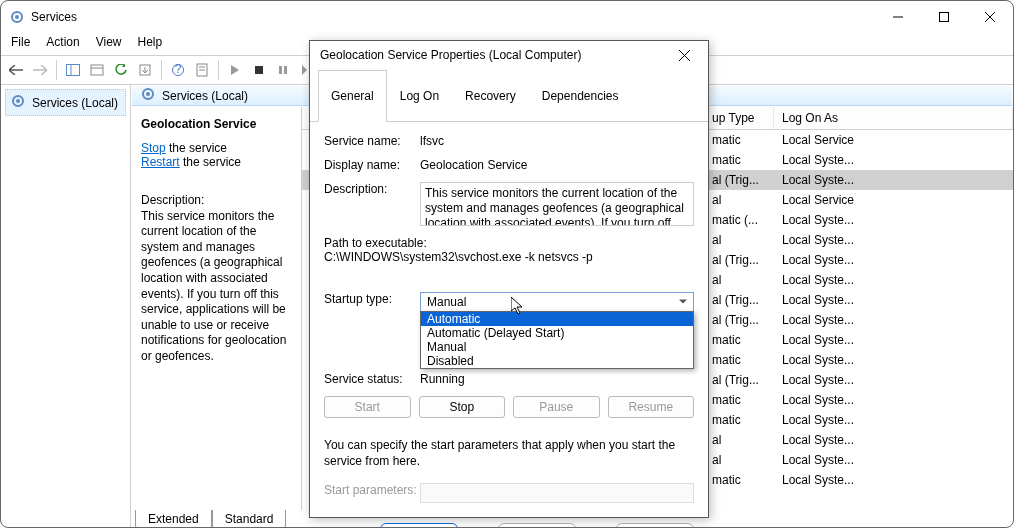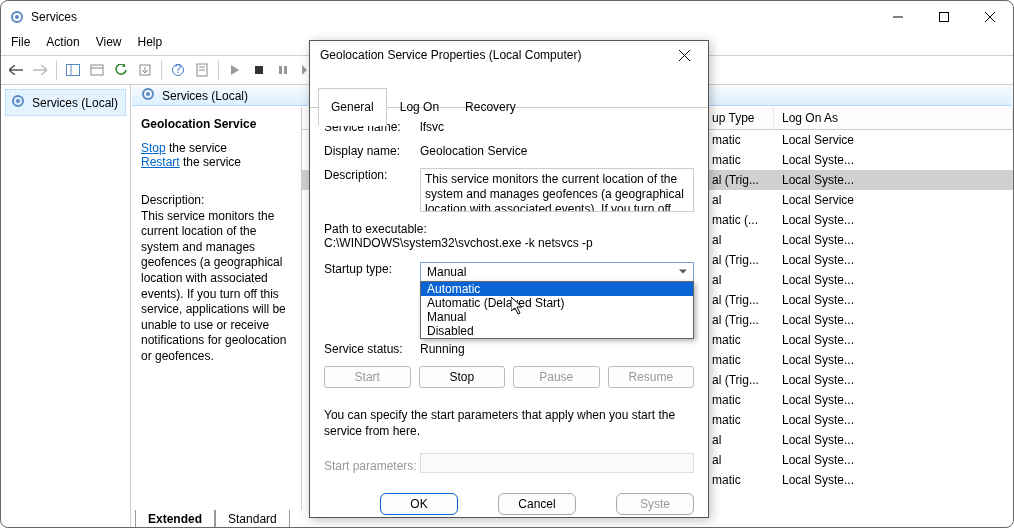--- a/index.html
+++ b/index.html
@@ -34,48 +34,48 @@
 .col-logon { flex: 1; }
 .list-rows { overflow-y: auto; height: 380px; }
 .list-rows::-webkit-scrollbar { width: 16px; }
 .list-rows::-webkit-scrollbar-track { background: #f0f0f0; }
 .list-rows::-webkit-scrollbar-thumb { background: #c0c0c0; }
 .row { display: flex; padding: 2px 0; }
 .row .col { padding: 1px 8px; overflow: hidden; white-space: nowrap; text-overflow: ellipsis; }
 .row.sel { background: #d0d0d0; }
 .tabsbar { height: 22px; display: flex; align-items: flex-end; padding-left: 4px; }
 .tab-bottom { padding: 2px 12px; border: 1px solid #999; border-top: none; border-radius: 0 0 4px 4px; background: #fff; position: relative; }
-.tab-bottom.active { font-weight: bold; }
+.tab-bottom.active { font-weight: normal; }
 
 
 .dialog { position: absolute; left: 308px; top: 39px; width: 400px; height: 478px; background: #fff; border: 1px solid #555; box-shadow: 2px 2px 10px rgba(0,0,0,0.25); z-index: 100; display: flex; flex-direction: column; }
 .dialog-title { height: 32px; display: flex; align-items: center; padding: 0 10px; }
 .dialog-title .t { flex: 1; }
 .dialog-close { width: 28px; height: 28px; display: flex; align-items: center; justify-content: center; font-size: 14px; }
 .dialog-tabs { display: flex; border-bottom: 1px solid #ccc; padding: 0 8px; }
-.dtab { padding: 11px 12px; border: 1px solid transparent; border-bottom: none; position: relative; top: 19px; }
+.dtab { padding: 18px 12px; border: 1px solid transparent; border-bottom: none; position: relative; top: 1px; }
 .dtab.active { border-color: #ccc; background: #fff; border-bottom: 1px solid #fff; }
 .dialog-body { flex: 1; padding: 12px 14px; }
 .formrow { display: flex; margin-bottom: 10px; align-items: flex-start; }
 .formrow .lbl { width: 96px; }
 .formrow .val { flex: 1; }
 .desc-box { border: 1px solid #ccc; padding: 3px 4px; height: 44px; overflow: hidden; line-height: 1.25; }
-.path { margin-bottom: 12px; }
+.path { margin-bottom: 28px; }
 .select-wrap { position: relative; flex: 1; }
 .select-display { border: 1px solid #7a9fd4; background: #fff; padding: 2px 22px 2px 6px; position: relative; }
 .select-display::after { content: ''; position: absolute; right: 6px; top: 50%; transform: translateY(-30%); border: 4px solid transparent; border-top-color: #555; }
 .dropdown { position: absolute; top: 19px; left: 0; right: 0; border: 1px solid #666; background: #fff; box-shadow: 2px 2px 5px rgba(0,0,0,.3); z-index: 200; }
 .dropdown .opt { padding: 0px 6px; }
 .dropdown .opt.hover { background: #0a64d6; color: #fff; }
 .svcstatus { margin-top: 60px; margin-bottom: 10px; }
 .btnrow { display: flex; gap: 8px; margin-bottom: 20px; }
 .btnrow button { flex: 1; padding: 3px 0; border: 1px solid #bbb; background: #fdfdfd; border-radius: 3px; }
 .btnrow button:disabled { color: #999; }
 .note { margin-bottom: 14px; line-height: 1.3; }
-.start-params { display: flex; align-items: flex-end; }
+.start-params { display: flex; align-items: flex-start; }
 .start-params .lbl { width: 96px; color: #999; }
 .start-params input { flex: 1; border: 1px solid #ddd; padding: 2px 4px; background: #fafafa; }
 .dialog-footer { padding: 8px 14px 12px; display: flex; justify-content: flex-end; gap: 8px; border-top: none; }
 .dialog-footer button { width: 78px; padding: 3px 0; border: 1px solid #aaa; background: #fdfdfd; border-radius: 6px; margin-left: 32px; }
 .dialog-footer .primary { border-color: #0a64d6; }
 .dialog-footer button:disabled { color: #999; }
 
 .cursor { position: absolute; left: 510px; top: 296px; z-index: 300; pointer-events: none; }
 
 .gear-icon svg { width: 16px; height: 16px; }
@@ -337,20 +337,21 @@
         <svg width="11" height="11">
           <line x1="0" y1="0" x2="11" y2="11" stroke="#000"></line>
           <line x1="11" y1="0" x2="0" y2="11" stroke="#000"></line>
         </svg>
       </div>
   </div>
   <div class="dialog-tabs">
     <div class="dtab active">General</div>
     <div class="dtab">Log On</div>
     <div class="dtab">Recovery</div>
+    <div class="dtab">Dependencies</div>
   </div>
   <div class="dialog-body">
     <div class="formrow">
       <div class="lbl">Service name:</div>
       <div class="val">lfsvc</div>
     </div>
     <div class="formrow">
       <div class="lbl">Display name:</div>
       <div class="val">Geolocation Service</div>
     </div>

